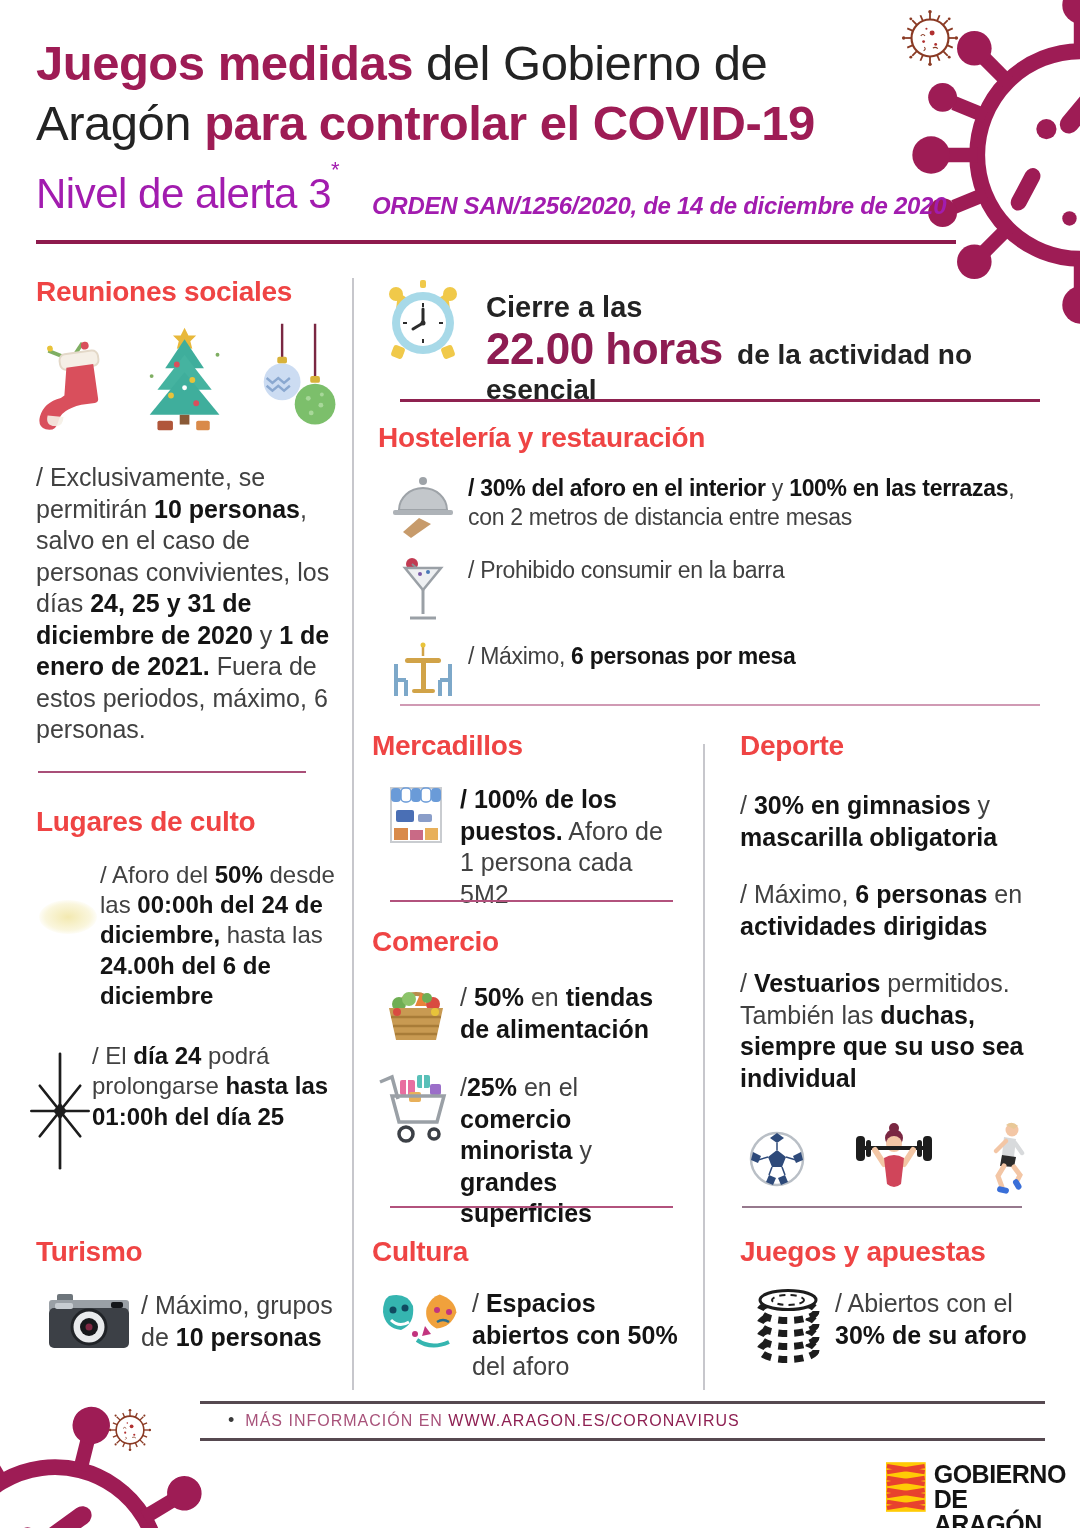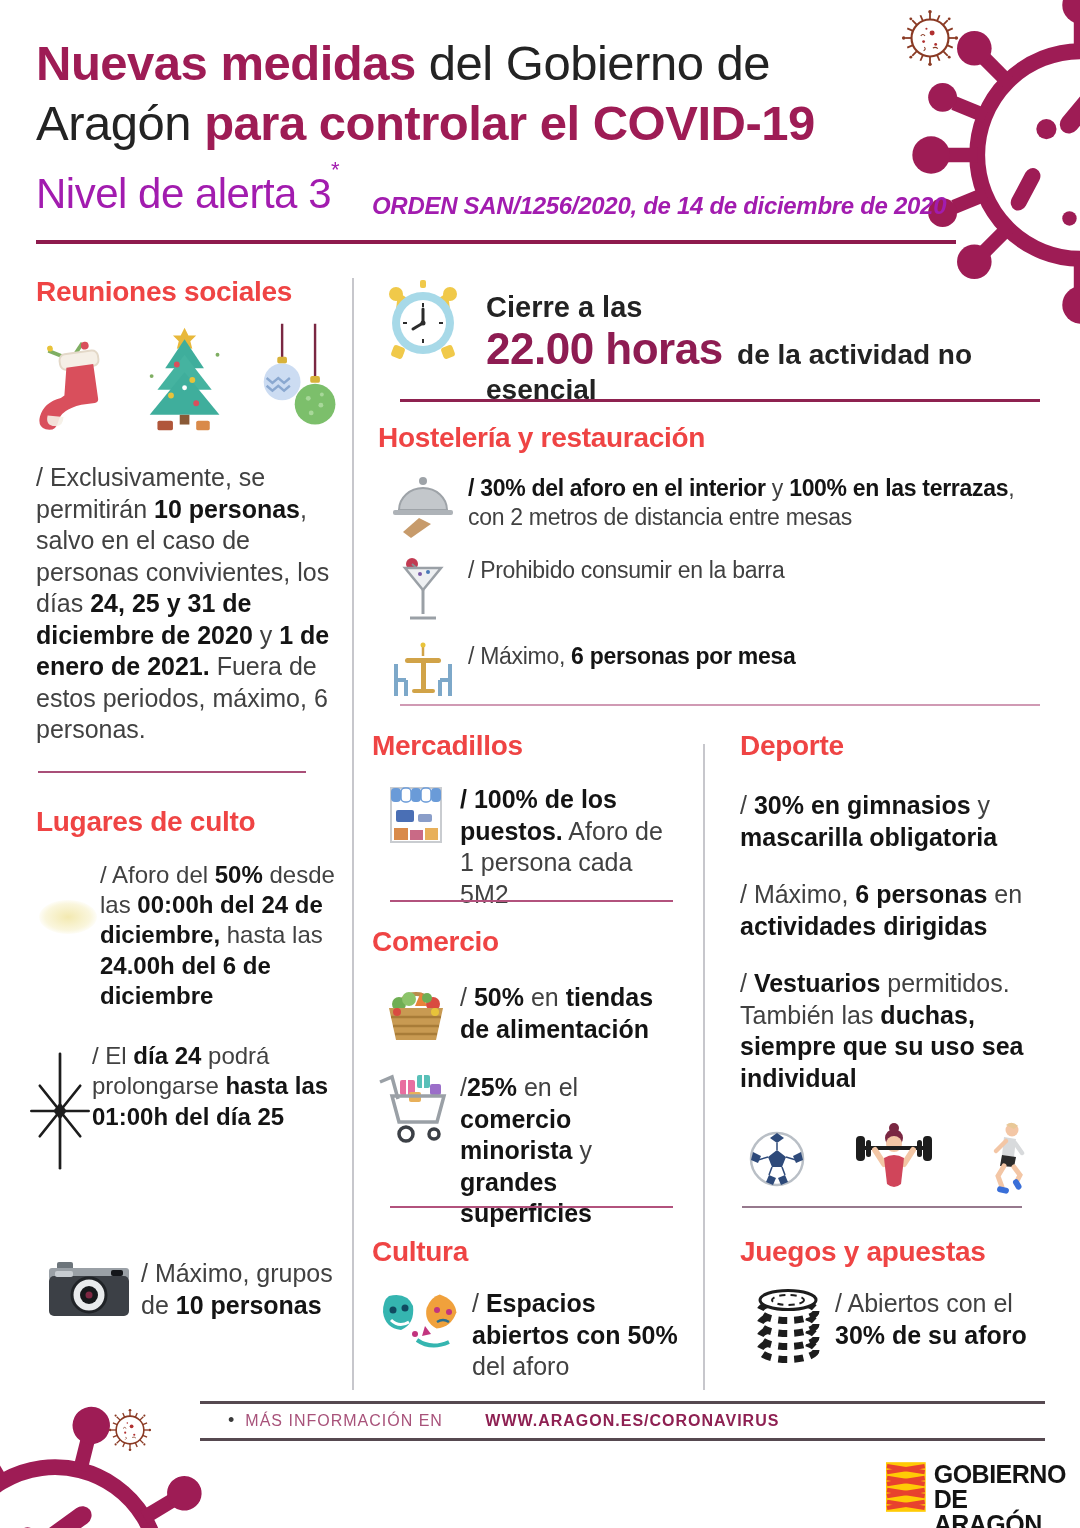--- a/index.html
+++ b/index.html
@@ -62,21 +62,21 @@
   .sec-juegos{left:740px;top:1236px;width:312px;}
 
   
   .vdiv1{left:352px;top:278px;height:1112px;}
   .vdiv2{left:703px;top:744px;height:646px;}
 
   
   .fline1{left:200px;top:1401px;width:845px;height:3px;background:#564950;}
   .fline2{left:200px;top:1438px;width:845px;height:3px;background:#564950;}
   .finfo{left:228px;top:1410px;font-size:16px;letter-spacing:1px;color:#a8527a;font-weight:400;}
-  .finfo b{color:#8e2052;font-weight:700;margin-left:37px;}
+  .finfo b{color:#8e2052;font-weight:400;}
   .finfo .dot{color:#3a3a3a;margin-right:10px;font-size:18px;}
   .logo{left:886px;top:1462px;display:flex;gap:8px;align-items:flex-start;}
   .logo-text{font-size:25px;font-weight:700;color:#141414;line-height:25px;letter-spacing:-0.5px;}
 
   
   .virus-tr{left:908px;top:-18px;}
   .virus-bl{left:-118px;top:1398px;transform:rotate(14deg);}
   .virus-sm-t{left:898px;top:6px;}
   .virus-sm-b{left:106px;top:1406px;}
 </style>
@@ -189,21 +189,21 @@
   <svg class="abs virus-sm-t" width="64" height="64">
       <use href="#virus-sm"></use>
     </svg>
   <svg class="abs virus-bl" width="346" height="346" style="color:#9e1c55">
       <use href="#virus"></use>
     </svg>
   <svg class="abs virus-sm-b" width="48" height="48">
       <use href="#virus-sm"></use>
     </svg>
 
-  <div class="abs title"><b>Nuevas medidas</b><span> del Gobierno de Aragón </span><b>para controlar el COVID-19</b></div>
+  <div class="abs title"><b>Juegos medidas</b><span> del Gobierno de Aragón </span><b>para controlar el COVID-19</b></div>
   <div class="abs alert">
     <span>Nivel de alerta 3</span><sup>*</sup>
   </div>
   <div class="abs order">ORDEN SAN/1256/2020, de 14 de diciembre de 2020</div>
   <div class="abs rule-header"></div>
 
   <div class="abs vdiv vdiv1"></div>
   <div class="abs vdiv vdiv2"></div>
 
   <div class="abs sec-reuniones">
@@ -273,20 +273,21 @@
             <line x1="14" y1="100" x2="62" y2="40"></line>
           </g>
           <polygon points="38,60 46,70 38,80 30,70" fill="#1d1d1d"></polygon>
         </svg>
       </div>
       <div class="rich" style="width:268px;font-size:24px"><span>/ El </span><b>día 24</b><span> podrá prolongarse </span><b>hasta las 01:00h del día 25</b></div>
     </div>
   </div>
 
   <div class="abs sec-turismo">
+    <div class="sec-title">Turismo</div>
     <div class="row" style="margin-top:22px">
       <div class="ic" style="width:105px">
         <svg width="84" height="64" viewBox="0 0 84 64">
           <rect x="10" y="4" width="16" height="8" rx="2" fill="#6d757b"></rect>
           <rect x="2" y="10" width="80" height="12" rx="3" fill="#9aa0a6"></rect>
           <rect x="2" y="18" width="80" height="40" rx="5" fill="#3c4046"></rect>
           <circle cx="42" cy="37" r="17" fill="#e8eaec" stroke="#202327" stroke-width="3"></circle>
           <circle cx="42" cy="37" r="9" fill="#16181b"></circle>
           <circle cx="42" cy="37" r="3.5" fill="#7e2742"></circle>
           <rect x="64" y="12" width="12" height="6" rx="2" fill="#14161a"></rect>

